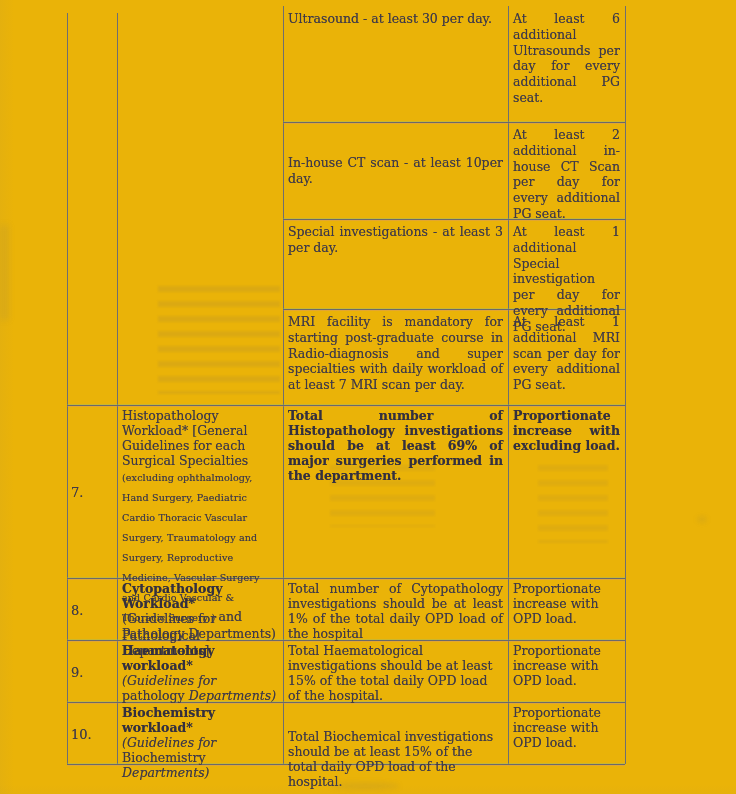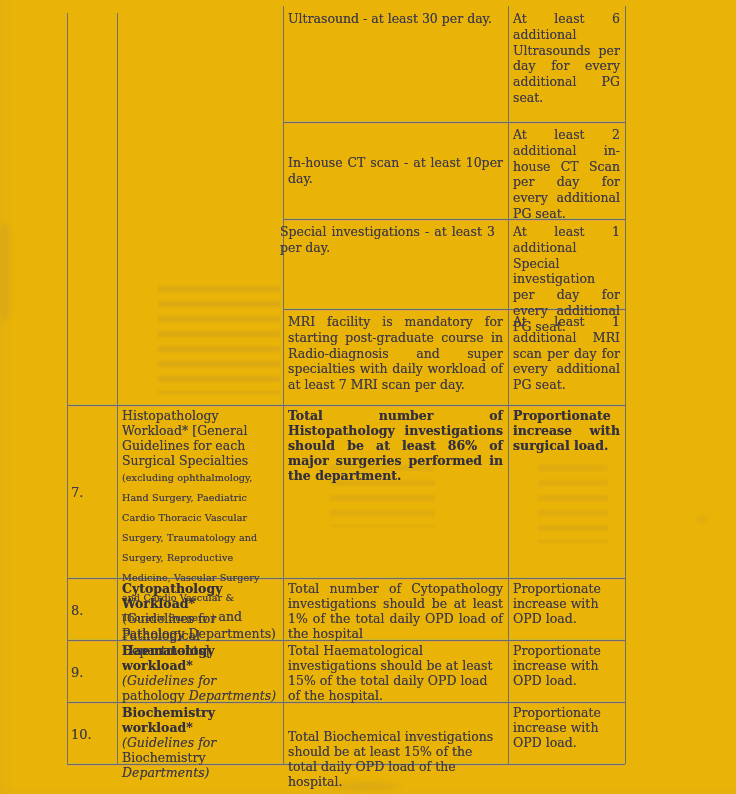--- a/index.html
+++ b/index.html
@@ -68,28 +68,28 @@
       <div class="h-line" style="left: 283px; top: 309px; width: 342px;"></div>
       <div class="h-line" style="left: 67px; top: 405px; width: 558px;"></div>
       <div class="h-line" style="left: 67px; top: 578px; width: 558px;"></div>
       <div class="h-line" style="left: 67px; top: 640px; width: 558px;"></div>
       <div class="h-line" style="left: 67px; top: 702px; width: 558px;"></div>
       <div class="h-line" style="left: 67px; top: 764px; width: 558px;"></div>
       <div class="cell just" style="left: 284px; top: 7px; width: 223px; height: 114px;">Ultrasound - at least 30 per day.</div>
       <div class="cell just" style="left: 509px; top: 7px; width: 115px; height: 114px;">At least 6 additional Ultrasounds per day for every additional PG seat.</div>
       <div class="cell just" style="left: 284px; top: 123px; width: 223px; height: 95px; margin-top: 28px;">In-house CT scan - at least 10per day.</div>
       <div class="cell just" style="left: 509px; top: 123px; width: 115px; height: 95px;">At least 2 additional in-house CT Scan per day for every additional PG seat.</div>
-      <div class="cell just" style="left: 276px; top: 220px; width: 223px; height: 88px;">Special investigations - at least 3 per day.</div>
+      <div class="cell just" style="left: 284px; top: 220px; width: 223px; height: 88px;">Special investigations - at least 3 per day.</div>
       <div class="cell just" style="left: 509px; top: 220px; width: 115px; height: 88px;">At least 1 additional Special investigation per day for every additional PG seat.</div>
       <div class="cell just" style="left: 284px; top: 310px; width: 223px; height: 94px;">MRI facility is mandatory for starting post-graduate course in Radio-diagnosis and super specialties with daily workload of at least 7 MRI scan per day.</div>
       <div class="cell just" style="left: 509px; top: 310px; width: 115px; height: 94px;">At least 1 additional MRI scan per day for every additional PG seat.</div>
       <div class="cell lower serial" style="left: 68px; top: 406px; width: 48px; height: 171px;">7.</div>
       <div class="cell lower name-cell" style="left: 118px; top: 406px; width: 164px; height: 171px;"><span class="p-n">Histopathology Workload* [General Guidelines for each Surgical Specialties </span><span class="p-sm">(excluding ophthalmology, Hand Surgery, Paediatric Cardio Thoracic Vascular Surgery, Traumatology and Surgery, Reproductive Medicine, Vascular Surgery and Cardio Vascular &amp; Thoracic Surgery ) </span><span class="p-n">and Pathological Departments]</span></div>
-      <div class="cell lower just bold" style="left: 284px; top: 406px; width: 223px; height: 171px;">Total number of Histopathology investigations should be at least 86% of major surgeries performed in the department.</div>
-      <div class="cell lower just bold" style="left: 509px; top: 406px; width: 115px; height: 171px;">Proportionate increase with surgical load.</div>
+      <div class="cell lower just bold" style="left: 284px; top: 406px; width: 223px; height: 171px;">Total number of Histopathology investigations should be at least 69% of major surgeries performed in the department.</div>
+      <div class="cell lower just bold" style="left: 509px; top: 406px; width: 115px; height: 171px;">Proportionate increase with excluding load.</div>
       <div class="cell lower serial" style="left: 68px; top: 579px; width: 48px; height: 60px;">8.</div>
       <div class="cell lower name-cell" style="left: 118px; top: 579px; width: 164px; height: 60px;">
         <span class="p-b">Cytopathology Workload*</span>
         <span class="p-nb">(Guidelines for Pathology Departments)</span>
       </div>
       <div class="cell lower just" style="left: 284px; top: 579px; width: 223px; height: 60px;">Total number of Cytopathology investigations should be at least 1% of the total daily OPD load of the hospital</div>
       <div class="cell lower" style="left: 509px; top: 579px; width: 115px; height: 60px;">Proportionate increase with OPD load.</div>
       <div class="cell lower serial" style="left: 68px; top: 641px; width: 48px; height: 60px;">9.</div>
       <div class="cell lower name-cell" style="left: 118px; top: 641px; width: 164px; height: 60px;"><span class="p-b">Haematology workload*</span><span class="p-i">(Guidelines for </span><span class="p-n">pathology </span><span class="p-i">Departments)</span></div>
       <div class="cell lower" style="left: 284px; top: 641px; width: 223px; height: 60px;">Total Haematological investigations should be at least 15% of the total daily OPD load of the hospital.</div>

